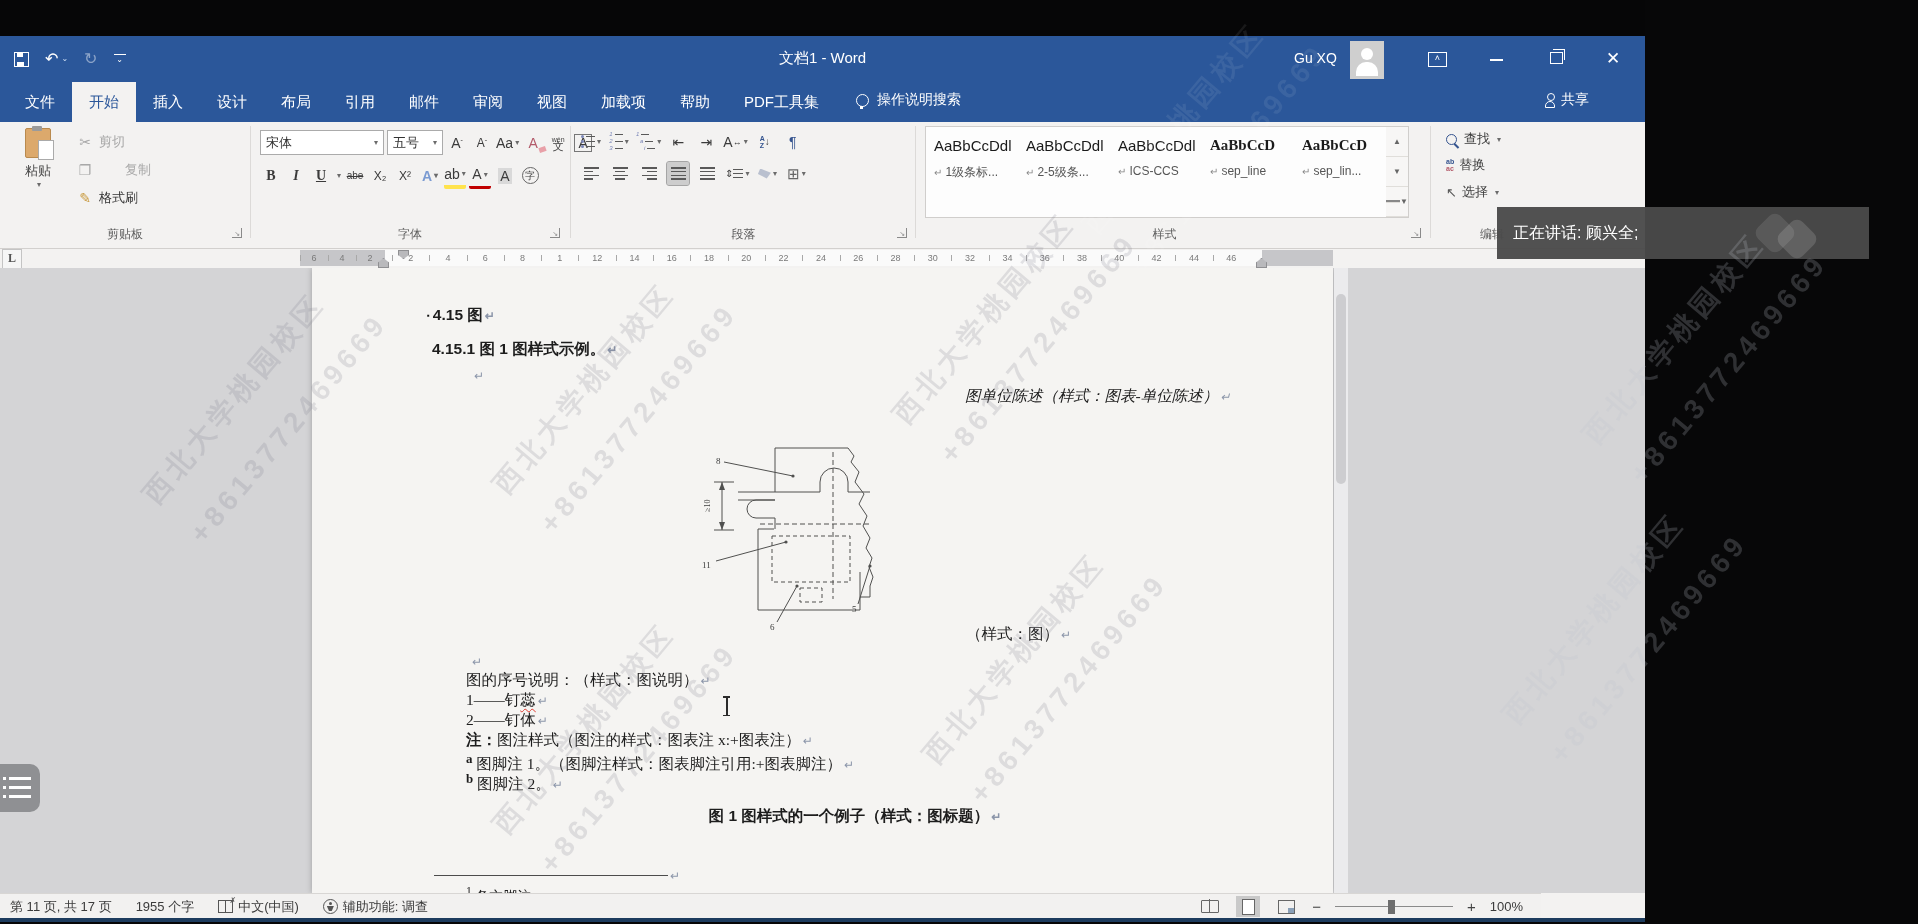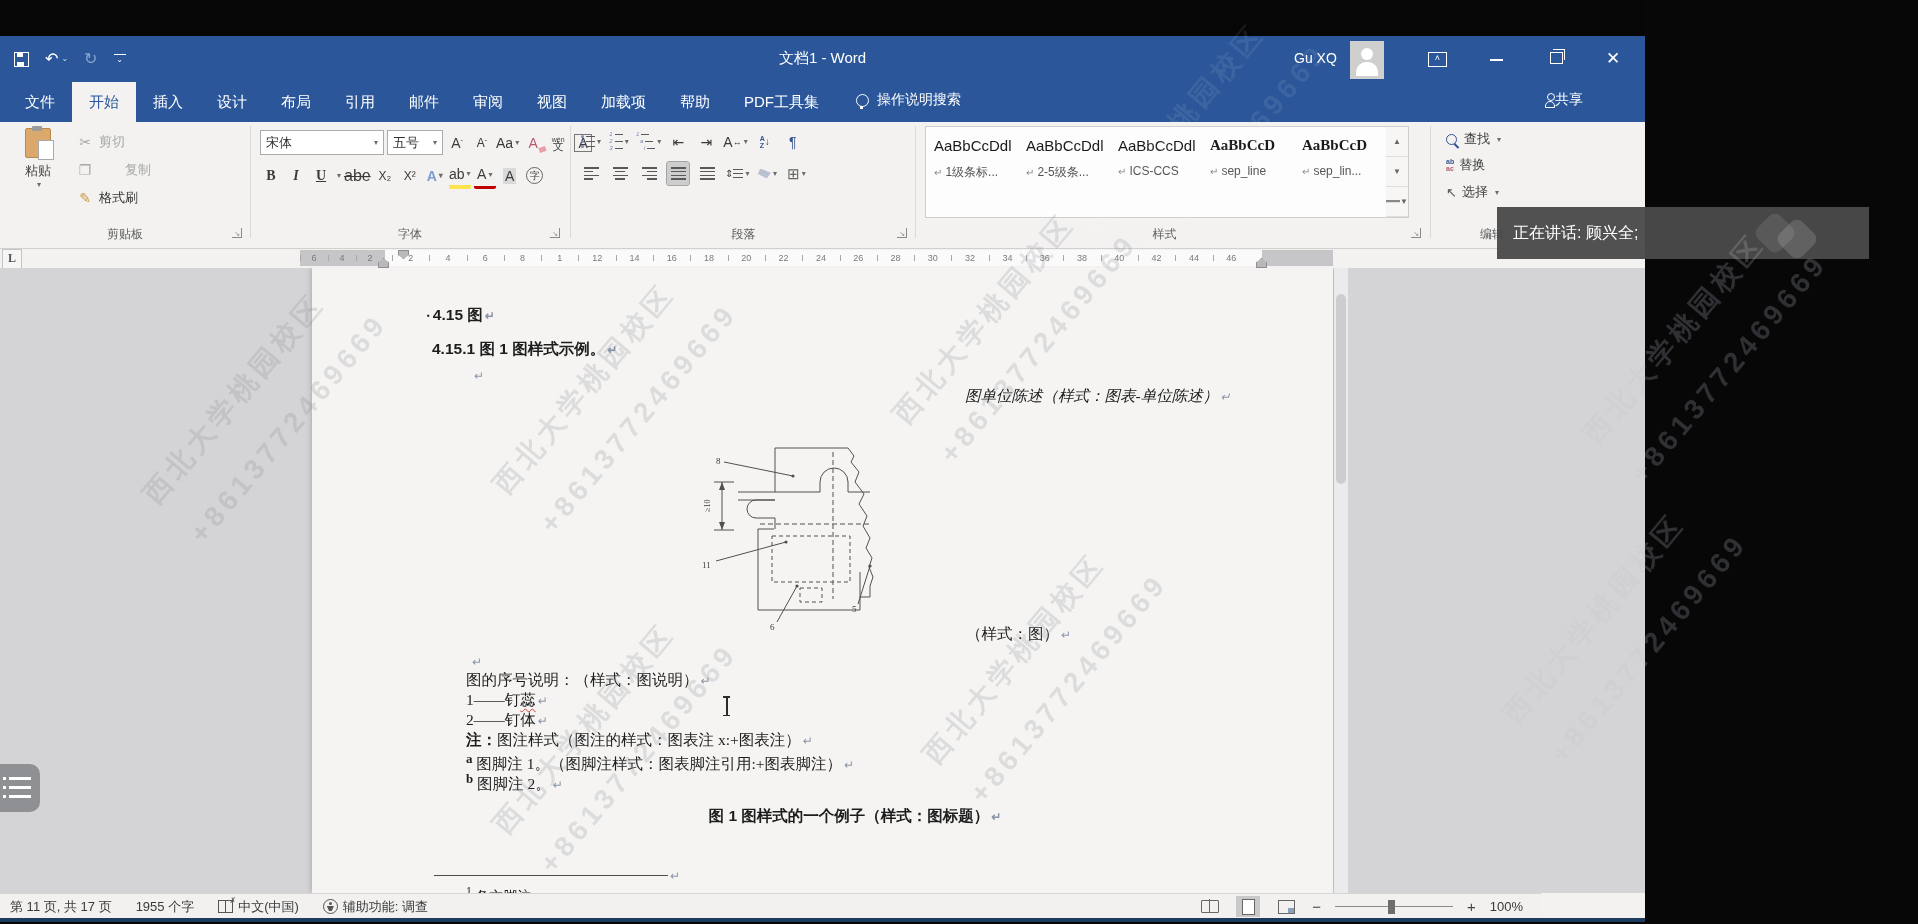--- a/index.html
+++ b/index.html
@@ -29,21 +29,21 @@
   .ic-restore::before{content:"";position:absolute;left:2px;top:-4px;width:11px;height:10px;border-top:1px solid #fff;border-right:1px solid #fff;}
   .ic-close{position:absolute;left:1606px;top:12px;color:#fff;font-size:17px;}
   
   .tabrow{position:absolute;left:0;top:46px;width:1645px;height:40px;background:#2b579a;}
   .tabs{position:absolute;left:8px;top:0;display:flex;height:40px;}
   .tab{color:#fff;font-size:15px;padding:0 17px;line-height:40px;}
   .tab.active{background:#f3f2f1;color:#2b579a;}
   .searchbox{position:absolute;left:856px;top:9px;display:flex;align-items:center;gap:8px;color:#fff;font-size:14px;}
   .ic-bulb{width:11px;height:11px;border:1.5px solid #fff;border-radius:50%;position:relative;}
   .ic-bulb::after{content:"";position:absolute;left:3px;top:11px;width:3px;height:3px;background:#fff;}
-  .sharebox{position:absolute;left:1545px;top:9px;display:flex;align-items:center;gap:0;color:#fff;font-size:14px;}
+  .sharebox{position:absolute;left:1545px;top:9px;display:flex;align-items:center;gap:6px;color:#fff;font-size:14px;}
   .ic-person-w{width:10px;height:14px;position:relative;}
   .ic-person-w::before{content:"";position:absolute;left:2px;top:0;width:6px;height:6px;border:1px solid #fff;border-radius:50%;}
   .ic-person-w::after{content:"";position:absolute;left:0;top:8px;width:8px;height:5px;border:1px solid #fff;border-radius:5px 5px 0 0;}
   
   .ribbon{position:absolute;left:0;top:86px;width:1645px;height:126px;background:#f3f2f1;border-bottom:1px solid #d2d0ce;font-size:13px;}
   .gsep{position:absolute;top:4px;height:112px;width:1px;background:#dcdad8;}
   .glabel{position:absolute;top:104px;font-size:12px;color:#5d5d5d;text-align:center;}
   .launcher{position:absolute;top:106px;width:9px;height:9px;border-right:1px solid #8a8a8a;border-bottom:1px solid #8a8a8a;}
   .launcher::after{content:"↘";position:absolute;right:1px;bottom:0;font-size:7px;color:#8a8a8a;line-height:7px;}
   .rrow{position:absolute;display:flex;align-items:center;gap:3px;}
@@ -280,21 +280,21 @@
           </span>
         <span class="rbtn">
             <span class="boxA">A</span>
           </span>
       </div>
       <div class="rrow" style="left:260px;top:40px;">
         <span class="rbtn serifb">B</span>
         <span class="rbtn serifb" style="font-style:italic;">I</span>
         <span class="rbtn serifb u-und">U</span>
         <span class="crt">▾</span>
-        <span class="rbtn" style="text-decoration:line-through;font-size:16px;">abe</span>
+        <span class="rbtn" style="text-decoration:line-through;font-size:10px;">abe</span>
         <span class="rbtn" style="font-size:12px;text-align:center;">X₂</span>
         <span class="rbtn" style="font-size:12px;">X²</span>
         <span class="rbtn outlineA">
             <span>A</span>
             <span class="crt">▾</span>
           </span>
         <span class="rbtn u-yel">
             <span>ab</span>
             <span class="crt">▾</span>
           </span>

